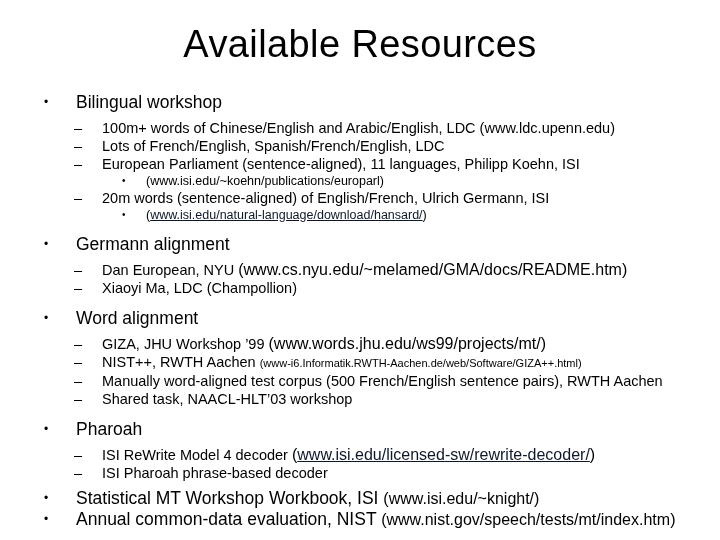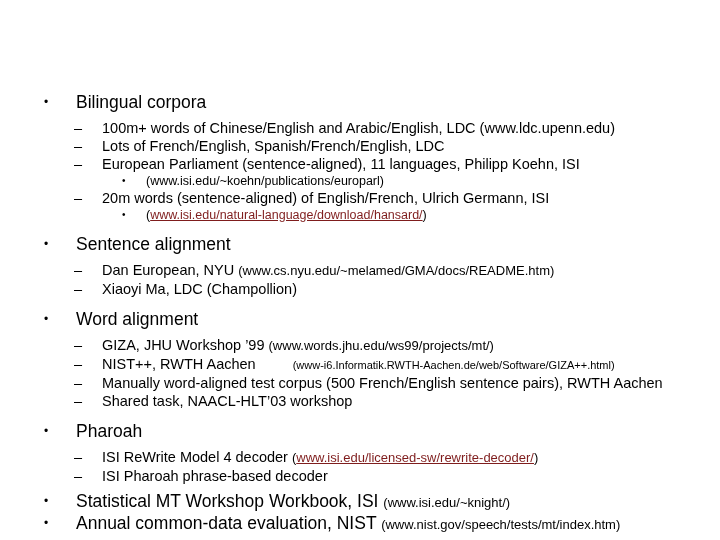--- a/index.html
+++ b/index.html
@@ -96,45 +96,45 @@
     padding-left: 88px;
   }
   .lvl3 .bullet {
     width: 24px;
     font-size: 10px;
     line-height: 16px;
   }
 
   
   .url-note {
-    font-size: 13px;
+    font-size: 16px;
   }
   .url-note-sm {
     font-size: 11px;
-    margin-left: 33px;
   }
 
   a.link, .link {
-    color: #7f1d1d;
+    color: #0f172a;
   }
 
   .gap-sm { height: 6px; }
   .gap-md { height: 11px; }
 </style>
 </head>
 <body>
 
 <div id="slide">
 
+  <div class="slide-title">Available Resources</div>
 
   <div class="body-region">
 
     <div class="line lvl1">
       <span class="bullet">•</span>
-      <span class="line-text">Bilingual corpora</span>
+      <span class="line-text">Bilingual workshop</span>
     </div>
 
     <div class="gap-sm"></div>
 
     <div class="line lvl2">
       <span class="bullet">–</span>
       <span class="line-text">100m+ words of Chinese/English and Arabic/English, LDC (www.ldc.upenn.edu)</span>
     </div>
 
     <div class="line lvl2">
@@ -159,21 +159,21 @@
 
     <div class="line lvl3">
       <span class="bullet">•</span>
       <span class="line-text"><span>(</span><a class="link" href="#">www.isi.edu/natural-language/download/hansard/</a><span>)</span></span>
     </div>
 
     <div class="gap-md"></div>
 
     <div class="line lvl1">
       <span class="bullet">•</span>
-      <span class="line-text">Sentence alignment</span>
+      <span class="line-text">Germann alignment</span>
     </div>
 
     <div class="gap-sm"></div>
 
     <div class="line lvl2">
       <span class="bullet">–</span>
       <span class="line-text"><span>Dan European, NYU </span><span class="url-note">(www.cs.nyu.edu/~melamed/GMA/docs/README.htm)</span></span>
     </div>
 
     <div class="line lvl2">

